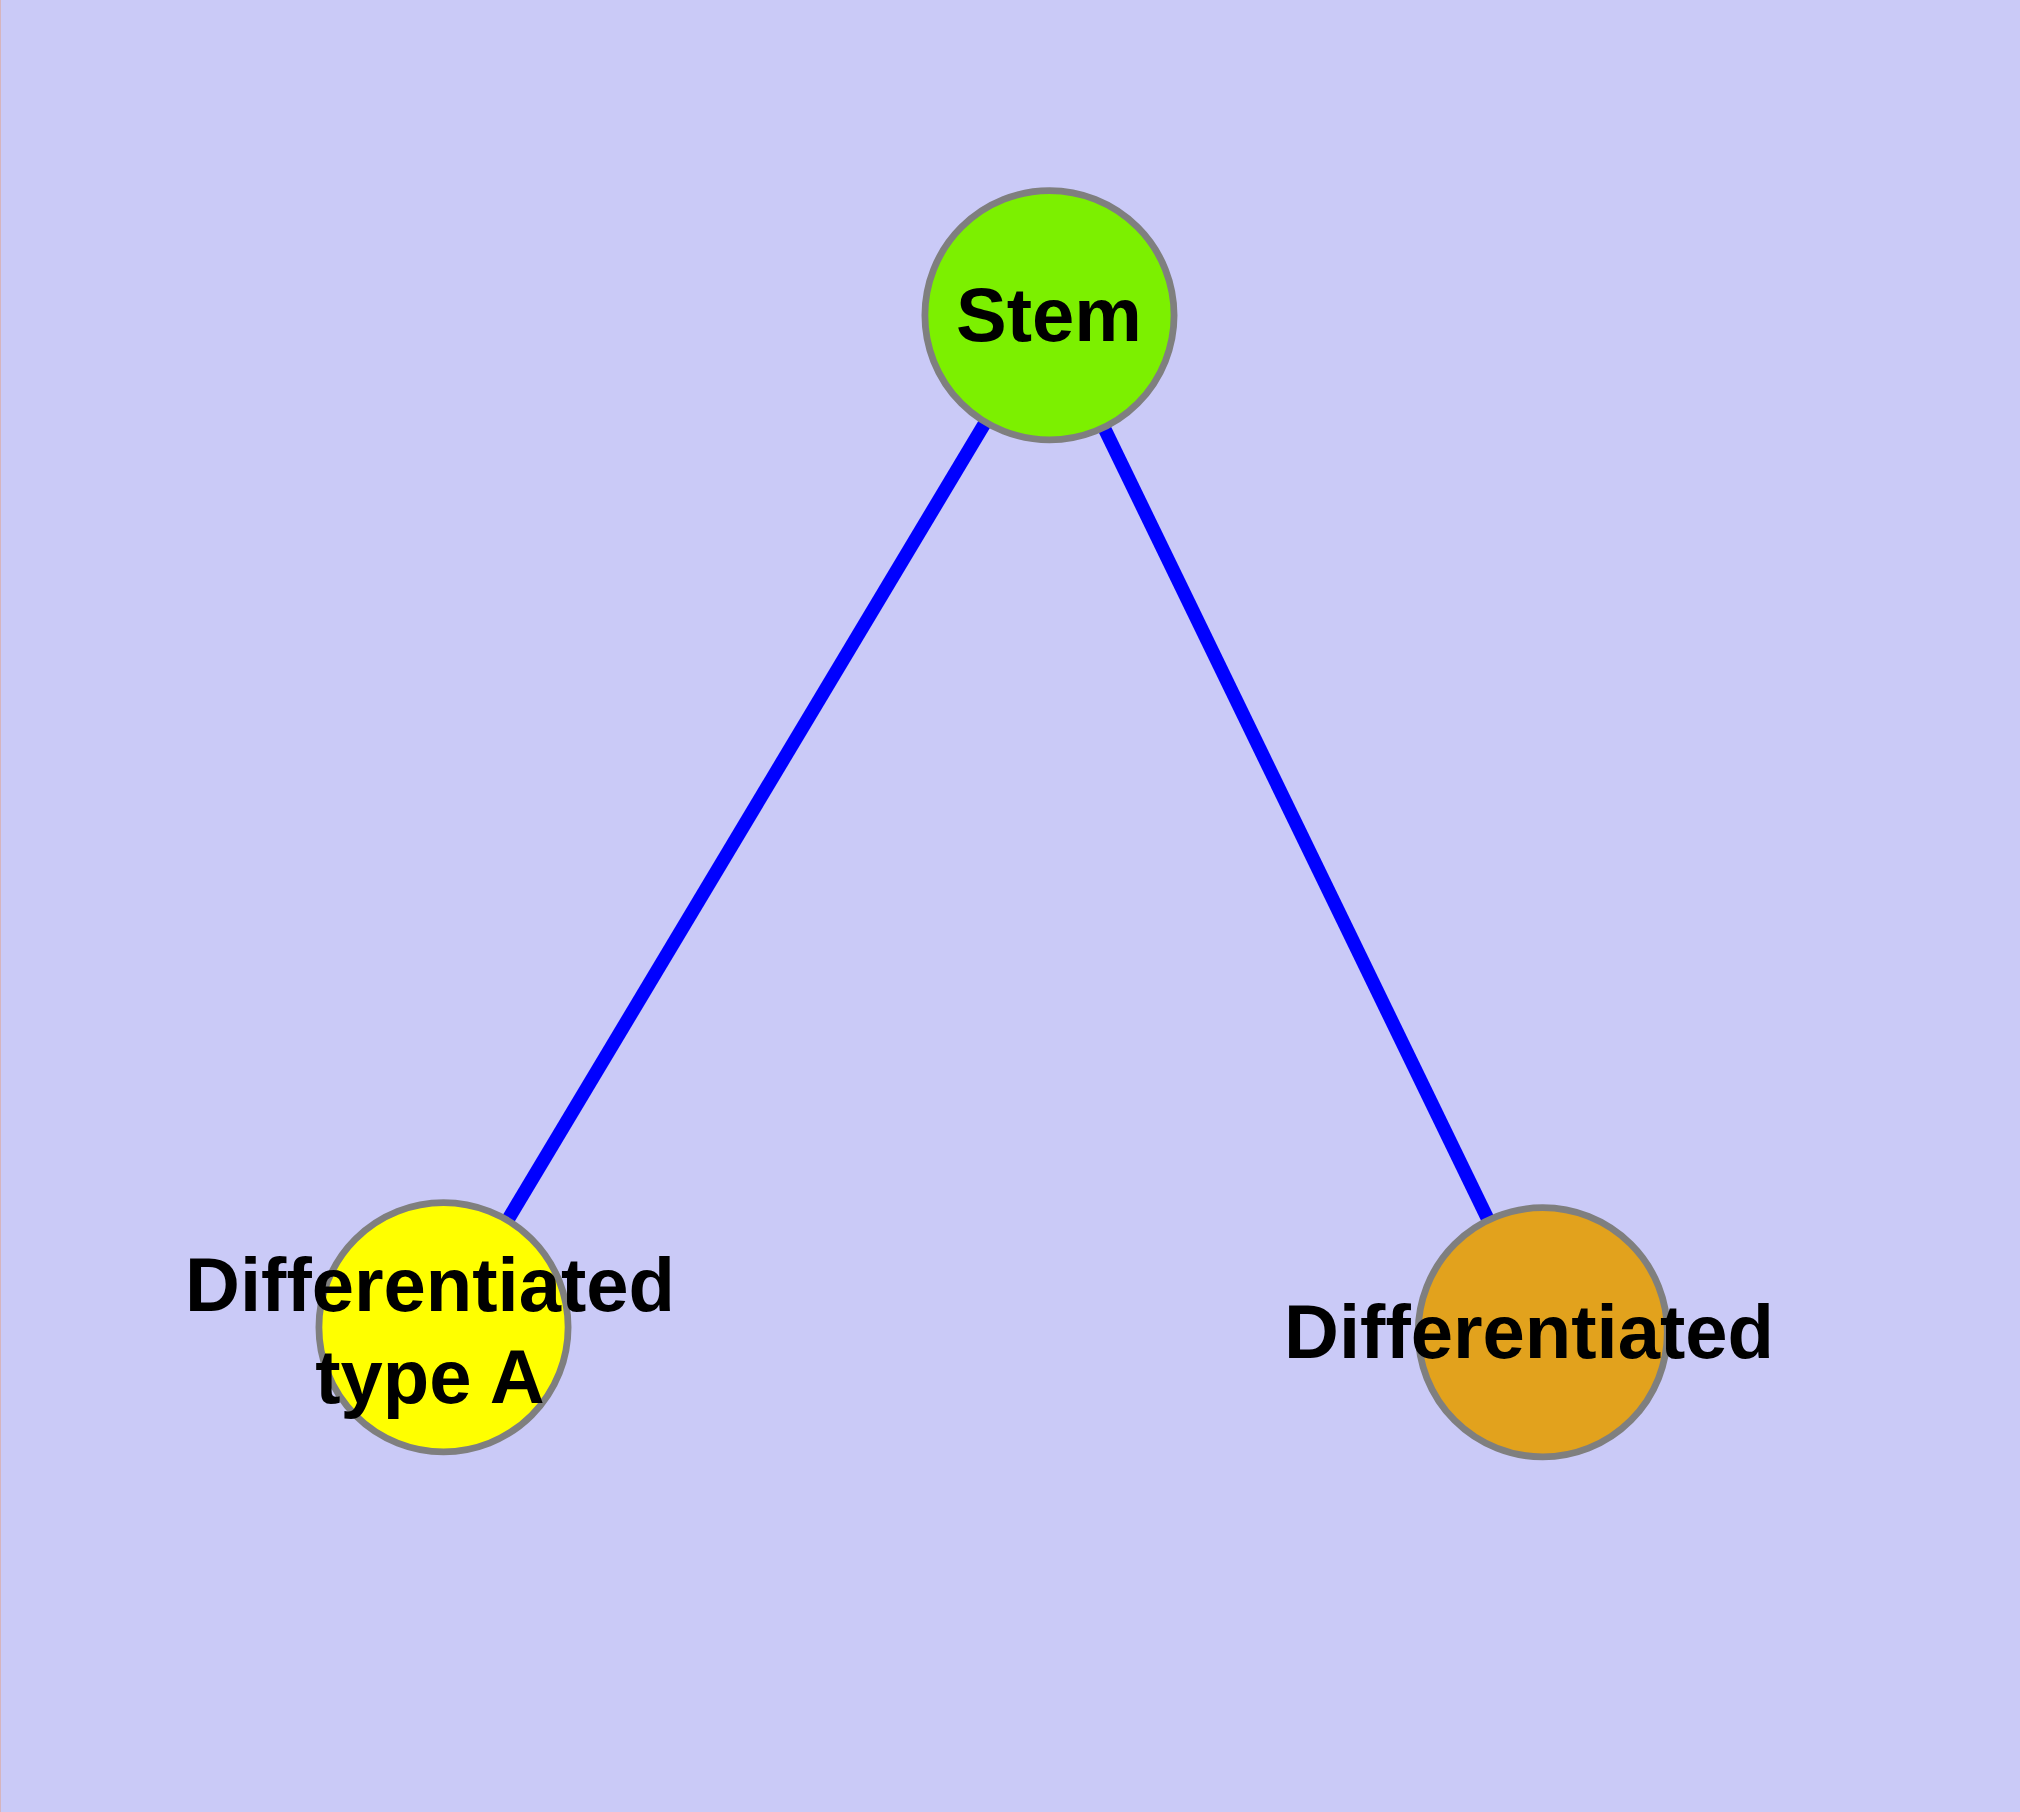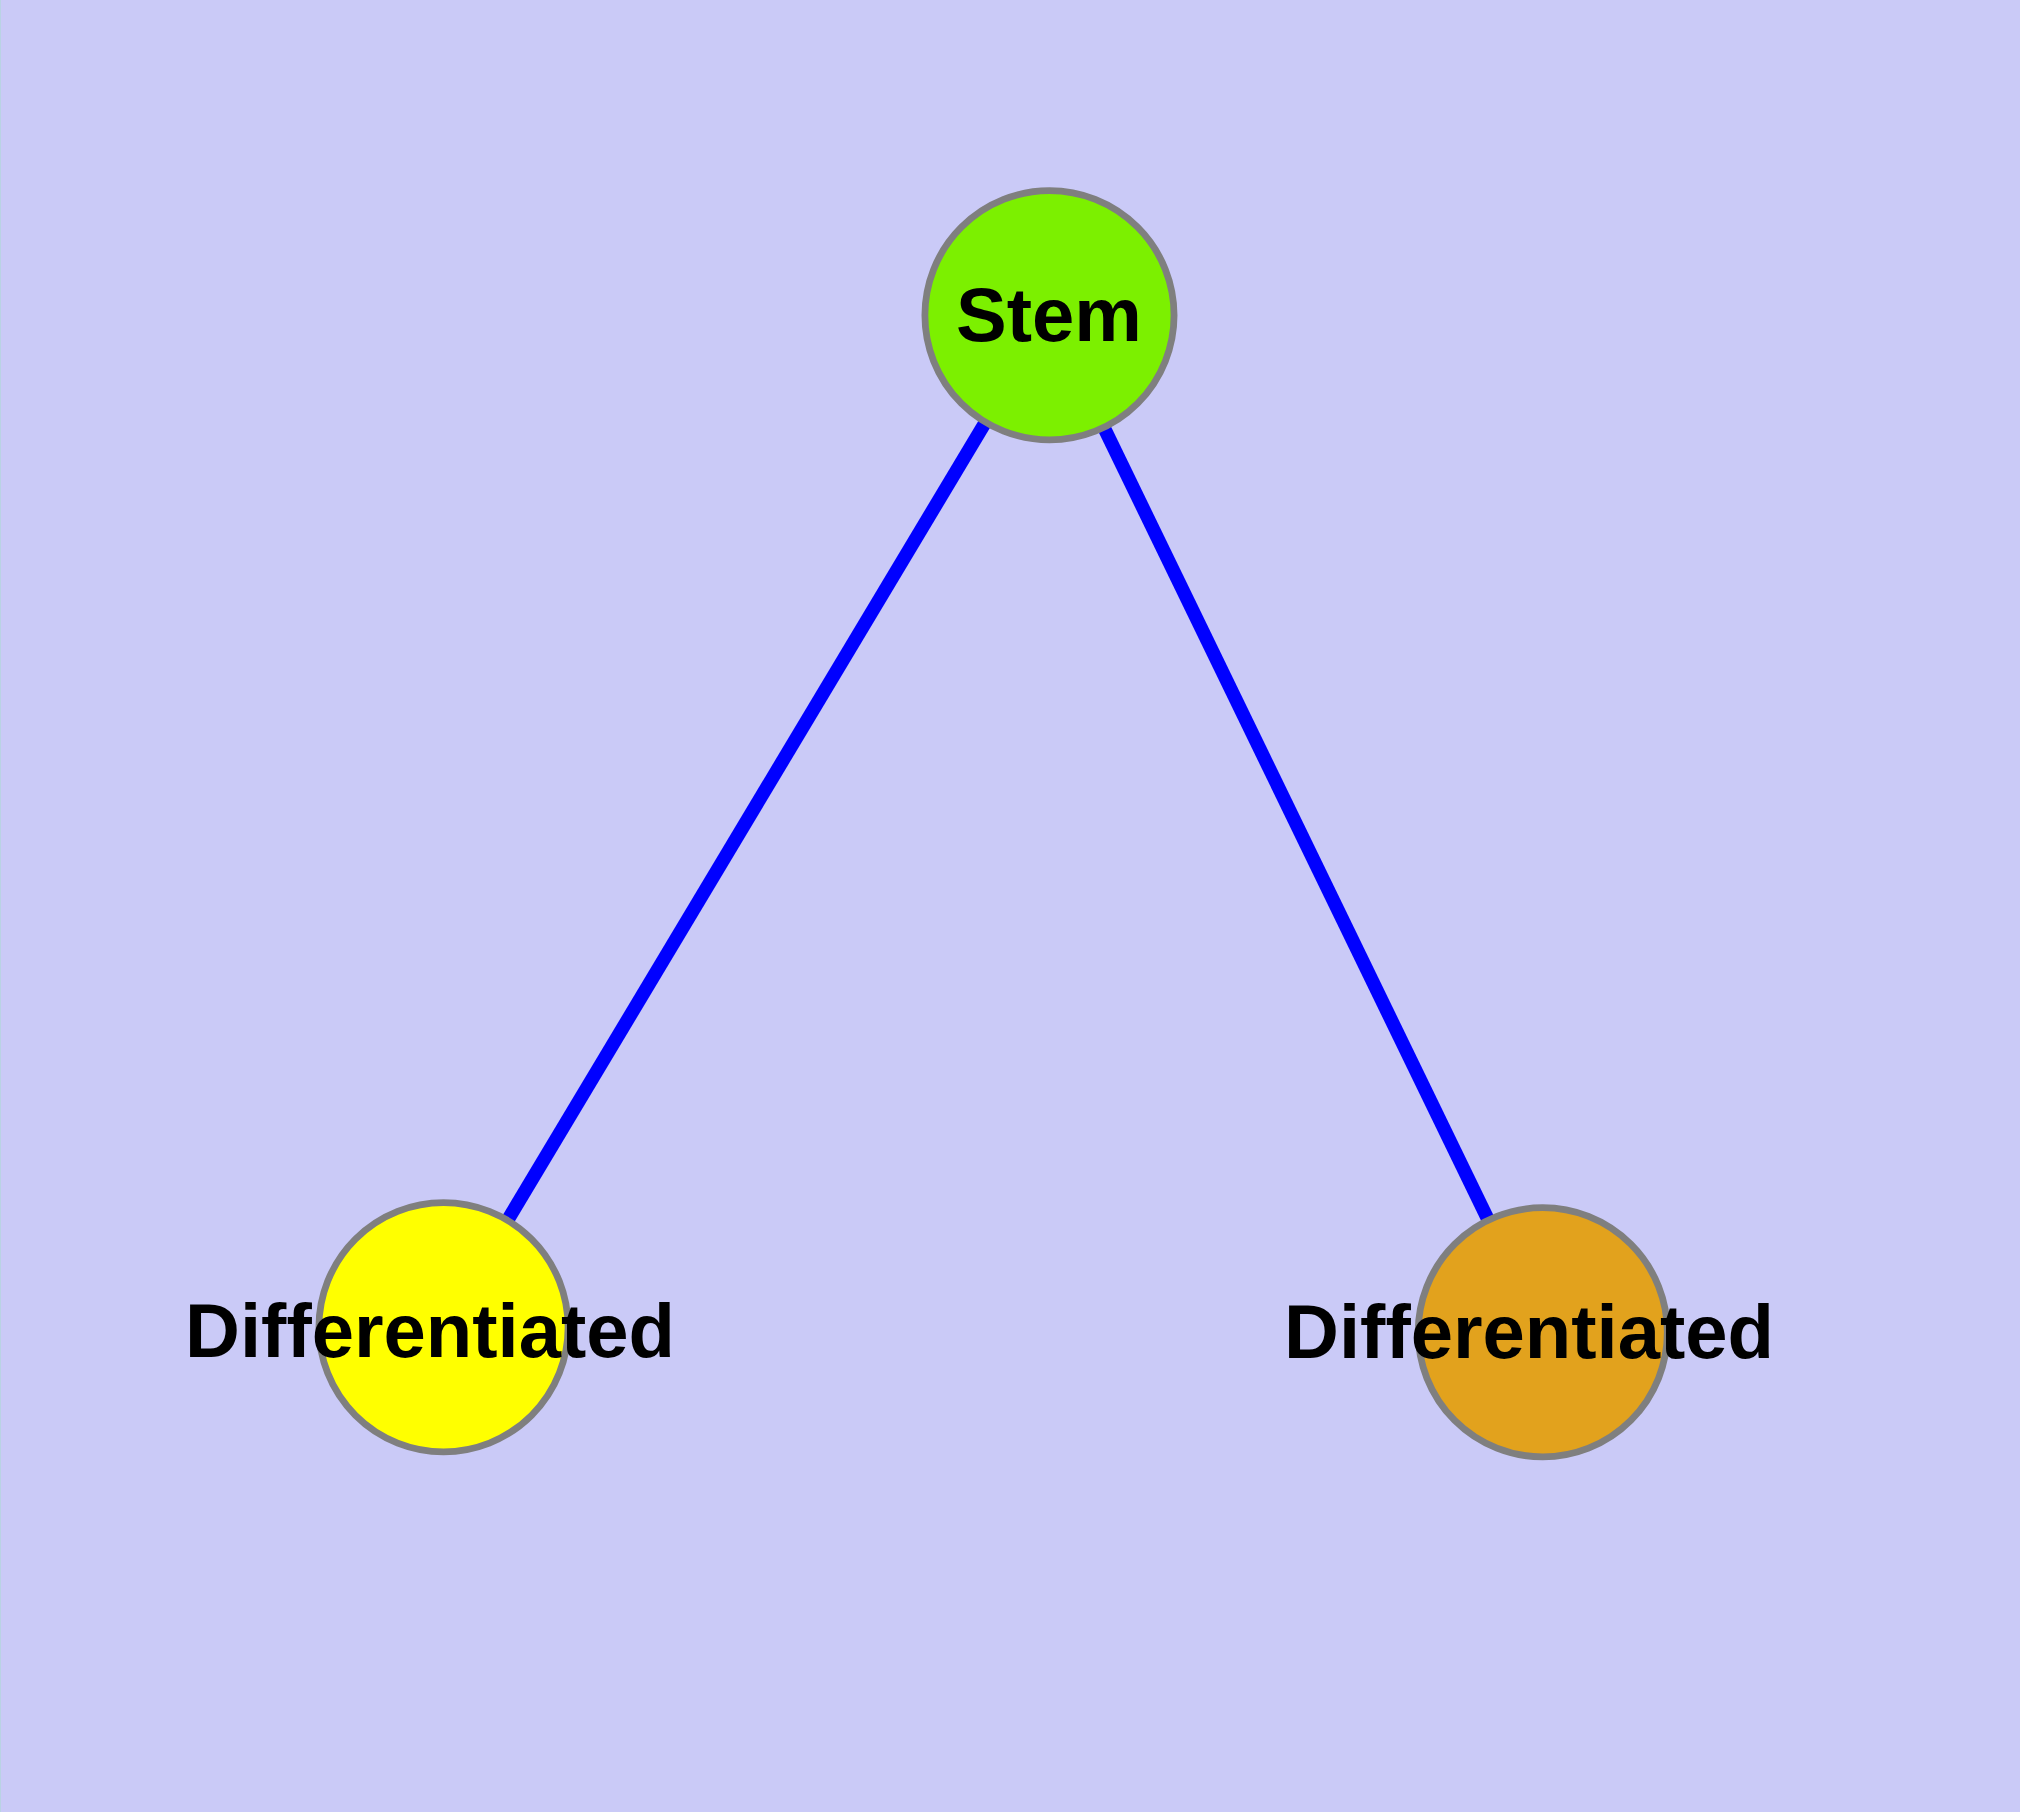--- a/index.html
+++ b/index.html
@@ -7,21 +7,21 @@
     padding: 0;
     width: 2021px;
     height: 1812px;
     overflow: hidden;
     font-family: "Liberation Sans", sans-serif;
   }
   .canvas {
     position: relative;
     width: 2021px;
     height: 1812px;
-    background: #86efac; 
+    background: #f97316; 
   }
   .canvas svg {
     position: absolute;
     left: 0;
     top: 0;
     display: block;
   }
   .node-label {
     position: absolute;
     transform: translate(-50%, -50%);
@@ -52,20 +52,21 @@
       <circle cx="1238" cy="372" r="147" fill="#7CF000"></circle>
       <circle cx="523" cy="1566" r="147" fill="#FFFF00"></circle>
       <circle cx="1820" cy="1572" r="147" fill="#E2A21D"></circle>
     </g>
   </svg>
 
   <div class="node-label" style="left:1049px; top:315px;">Stem</div>
 
   <div class="node-label" style="left:430px; top:1331px;">
     <div>Differentiated</div>
+    <div>type A</div>
   </div>
 
   <div class="node-label" style="left:1529px; top:1332px;">
     <div>Differentiated</div>
   </div>
 
 </div>
 
 
 </body></html>

